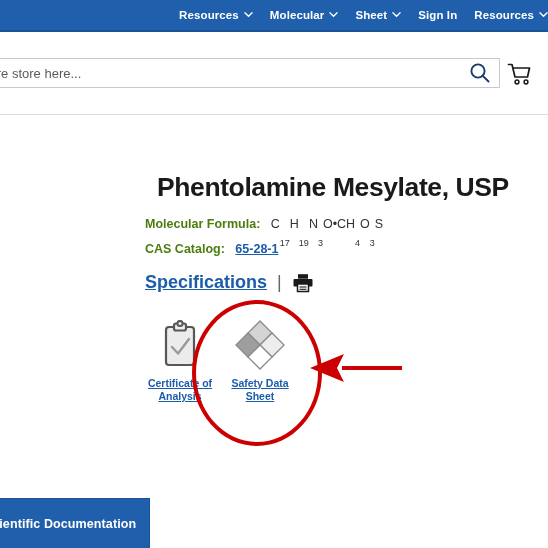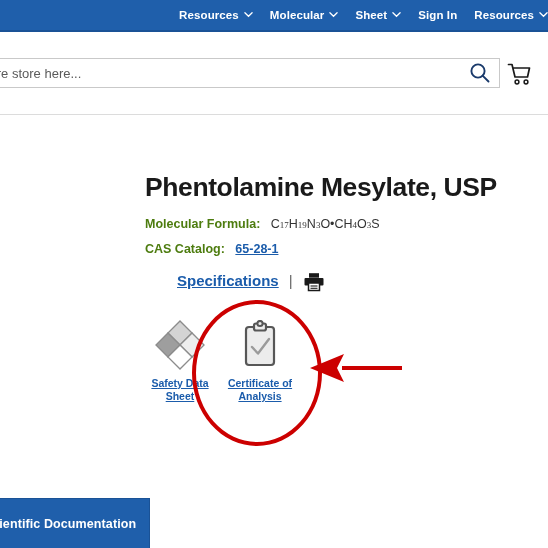--- a/index.html
+++ b/index.html
@@ -113,56 +113,54 @@
     position: absolute;
     left: 145px;
     top: 172px;
     width: 400px;
   }
   .product-title {
     font-size: 26.5px;
     font-weight: bold;
     color: #1a1a1a;
     letter-spacing: -0.4px;
-    margin: 0 0 14px 0;
+    margin: 0 0 14px 12px;
     white-space: nowrap;
   }
   .meta-row {
     font-size: 12.5px;
     margin-bottom: 11px;
     white-space: nowrap;
   }
   .meta-label {
     color: #4d7c0f;
     font-weight: bold;
   }
   .meta-value {
     color: #333333;
     margin-left: 7px;
   }
   .meta-value sub {
     font-size: 9px;
     vertical-align: baseline;
     position: relative;
-    top: 0;
-    font-family: Liberation Serif, serif;
+    top: 18px;
   }
   .meta-link {
     color: #1b5cab;
     font-weight: bold;
     text-decoration: underline;
     margin-left: 7px;
     cursor: pointer;
   }
   .spec-row {
     margin-top: 16px;
     display: flex;
-    align-items: flex-start;
-    font-size: 15px;
-    margin-left: 32px;
+    align-items: center;
+    font-size: 18px;
   }
   .spec-link {
     color: #1b5cab;
     font-weight: bold;
     text-decoration: underline;
     cursor: pointer;
   }
   .spec-sep {
     color: #666666;
     margin: 0 10px;
@@ -341,53 +339,53 @@
         <rect x="5.5" y="11" width="11" height="7.5" fill="#ffffff" stroke="#1a1a1a" stroke-width="1.5"></rect>
         <line x1="7.5" y1="14" x2="14.5" y2="14" stroke="#1a1a1a" stroke-width="1.1"></line>
         <line x1="7.5" y1="16.3" x2="14.5" y2="16.3" stroke="#1a1a1a" stroke-width="1.1"></line>
       </svg>
     </span>
   </div>
 
 </div>
 
 <div class="docs">
+
+  <div class="doc">
+    <div class="doc-icon">
+      <svg viewBox="0 0 52 50" width="52" height="50">
+        <rect x="12" y="7" width="28" height="38" rx="3" fill="#ececec" stroke="#575757" stroke-width="2.2"></rect>
+        <rect x="20" y="3.5" width="12" height="7" rx="2" fill="#ececec" stroke="#575757" stroke-width="2.2"></rect>
+        <circle cx="26" cy="3.5" r="2.6" fill="#ececec" stroke="#575757" stroke-width="2"></circle>
+        <path d="M18 27 L24 33.5 L35 19" stroke="#9a9a9a" stroke-width="2.4" fill="none" stroke-linecap="round" stroke-linejoin="round"></path>
+      </svg>
+    </div>
+    <div class="doc-label">
+      <span>Certificate of</span><br>
+      <span>Analysis</span>
+    </div>
+  </div>
 
   <div class="doc">
     <div class="doc-icon">
       <svg viewBox="0 0 52 50" width="52" height="50">
         <g transform="translate(26,25) rotate(45)">
           <rect x="-17" y="-17" width="17" height="17" fill="#d4d4d4" stroke="#8c8c8c" stroke-width="1.3"></rect>
           <rect x="0" y="-17" width="17" height="17" fill="#ededed" stroke="#8c8c8c" stroke-width="1.3"></rect>
           <rect x="-17" y="0" width="17" height="17" fill="#9e9e9e" stroke="#8c8c8c" stroke-width="1.3"></rect>
           <rect x="0" y="0" width="17" height="17" fill="#ffffff" stroke="#8c8c8c" stroke-width="1.3"></rect>
         </g>
       </svg>
     </div>
     <div class="doc-label">
       <span>Safety Data</span><br>
       <span>Sheet</span>
     </div>
   </div>
 
-  <div class="doc">
-    <div class="doc-icon">
-      <svg viewBox="0 0 52 50" width="52" height="50">
-        <rect x="12" y="7" width="28" height="38" rx="3" fill="#ececec" stroke="#575757" stroke-width="2.2"></rect>
-        <rect x="20" y="3.5" width="12" height="7" rx="2" fill="#ececec" stroke="#575757" stroke-width="2.2"></rect>
-        <circle cx="26" cy="3.5" r="2.6" fill="#ececec" stroke="#575757" stroke-width="2"></circle>
-        <path d="M18 27 L24 33.5 L35 19" stroke="#9a9a9a" stroke-width="2.4" fill="none" stroke-linecap="round" stroke-linejoin="round"></path>
-      </svg>
-    </div>
-    <div class="doc-label">
-      <span>Certificate of</span><br>
-      <span>Analysis</span>
-    </div>
-  </div>
-
 </div>
 
 <div class="annot-ellipse"></div>
 
 <div class="annot-arrow">
   <svg viewBox="0 0 95 32" width="95" height="32">
     <line x1="92" y1="16" x2="32" y2="16" stroke="#cc0000" stroke-width="4"></line>
     <polygon points="0,16 34,2 27,16 34,30" fill="#cc0000"></polygon>
   </svg>
 </div>

